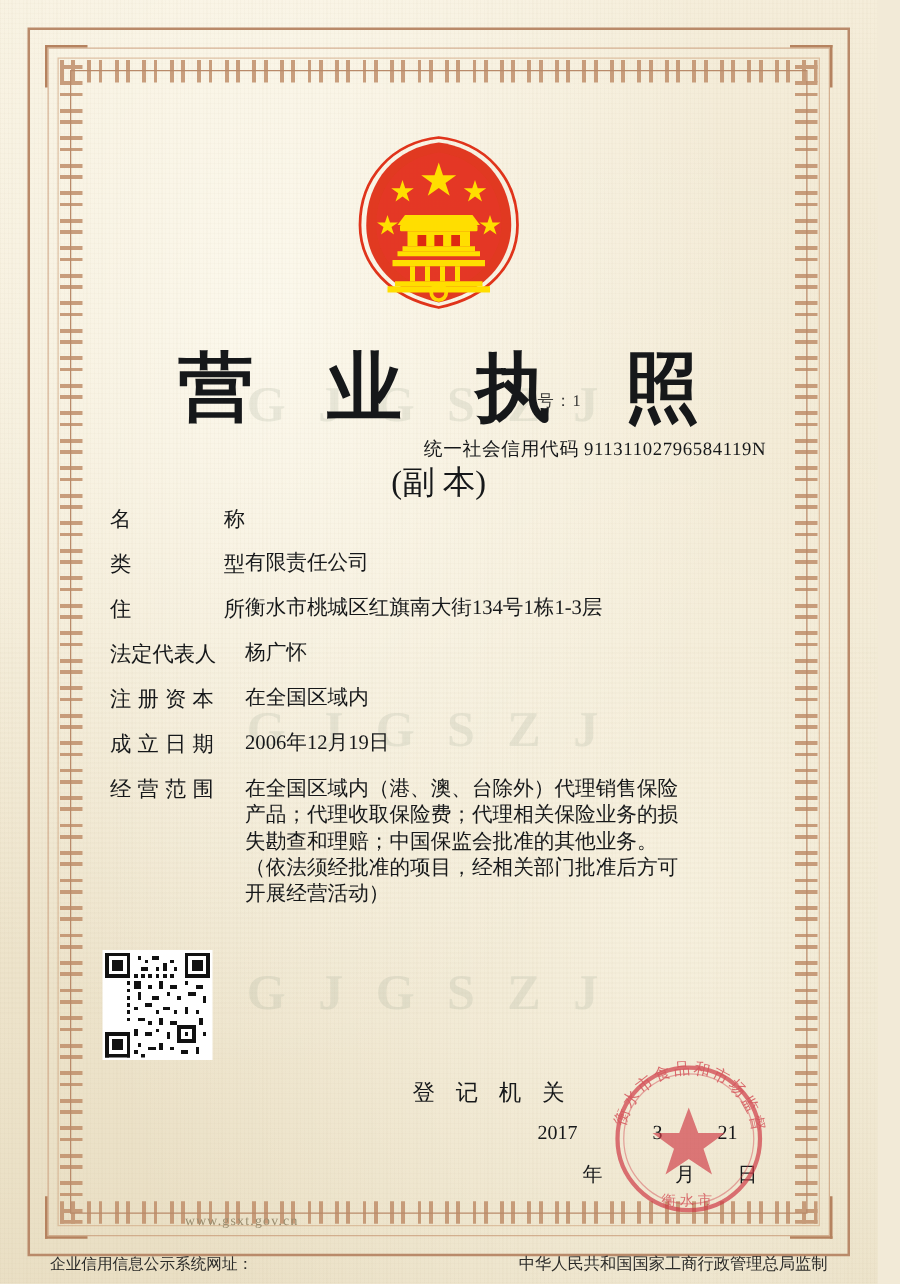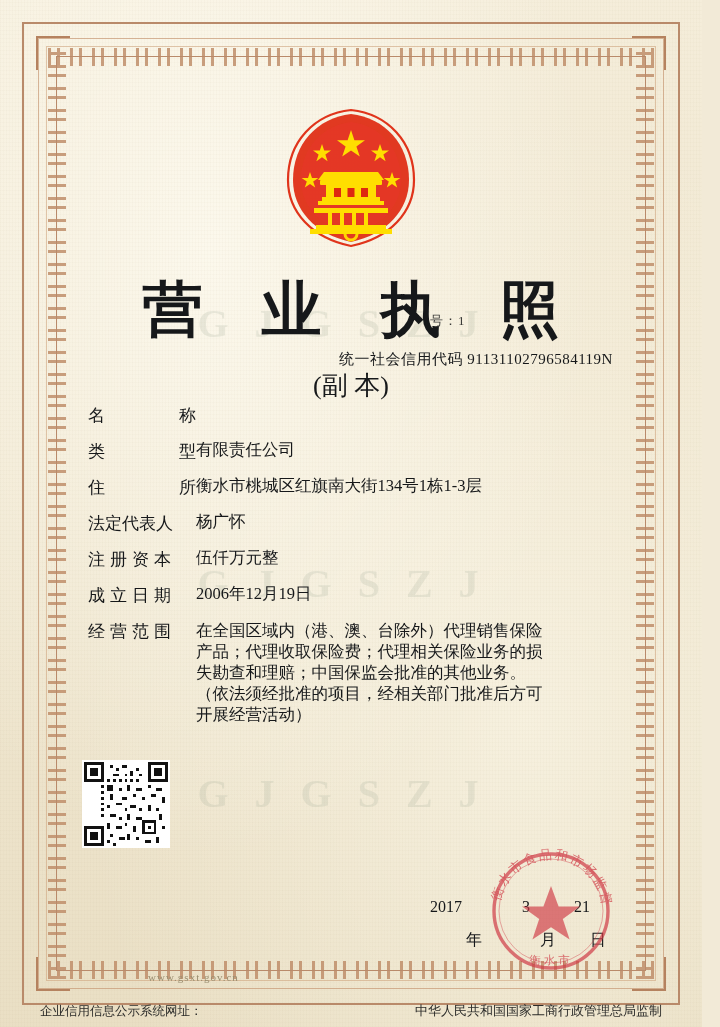--- a/index.html
+++ b/index.html
@@ -296,21 +296,21 @@
       <div class="lbl">
         <span style="letter-spacing:0">法定代表人</span>
       </div>
       <div class="val">杨广怀</div>
     </div>
 
     <div class="row">
       <div class="lbl">
         <span style="letter-spacing:5px">注册资本</span>
       </div>
-      <div class="val">伍仟万元整</div>
+      <div class="val">在全国区域内</div>
     </div>
 
     <div class="row">
       <div class="lbl">
         <span style="letter-spacing:5px">成立日期</span>
       </div>
       <div class="val">2006年12月19日</div>
     </div>
 
 
@@ -407,20 +407,21 @@
         <rect x="15" y="25" width="1" height="2"></rect>
           <rect x="18" y="26" width="1" height="1"></rect>
         <rect x="21" y="27" width="2" height="1"></rect>
           <rect x="25" y="26" width="1" height="2"></rect>
         <rect x="8" y="27" width="1" height="1"></rect>
           <rect x="10" y="28" width="1" height="1"></rect>
       </g>
     </svg>
   </div>
 
+  <div class="reg-auth">登 记 机 关</div>
 
   <div class="date-line">
     <span class="date-y">2017</span>
     <span class="date-m">3</span>
     <span class="date-d">21</span>
   </div>
   <div class="date-units">
     <span class="u-y">年</span>
     <span class="u-m">月</span>
     <span class="u-d">日</span>

